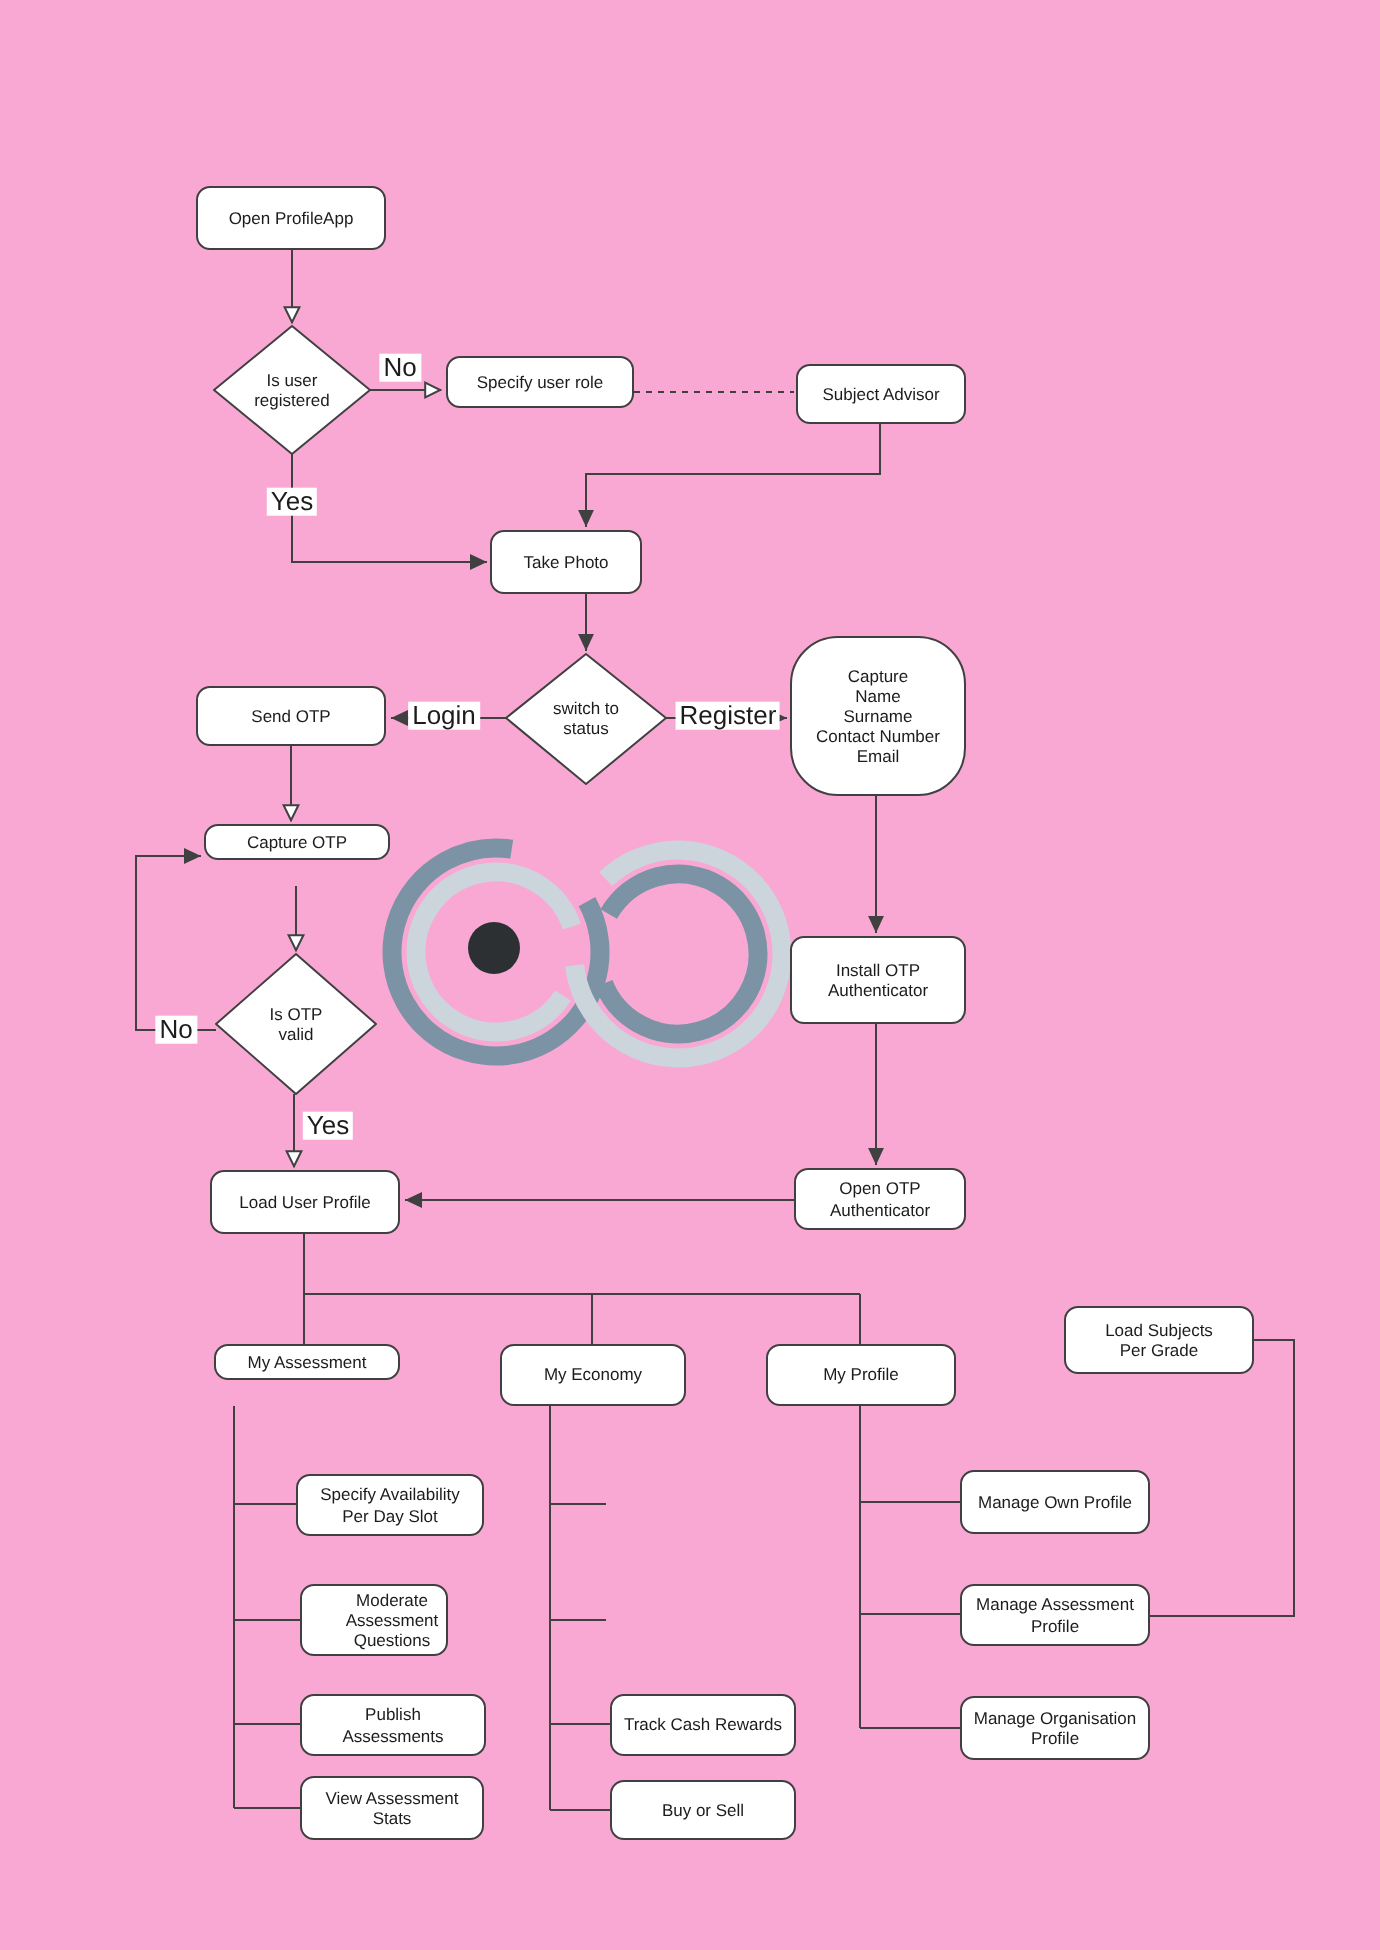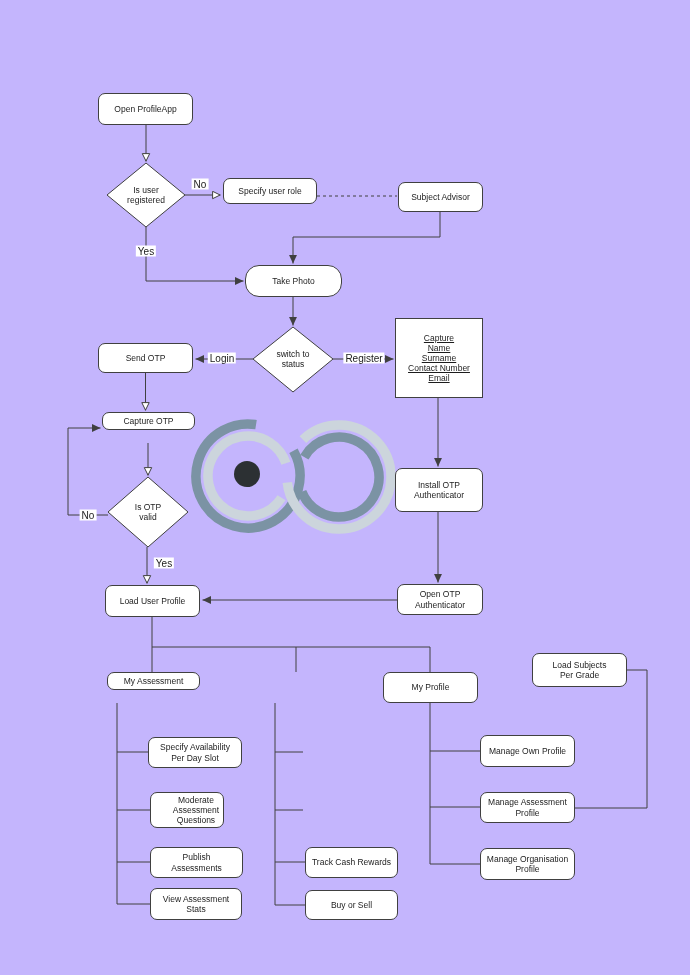--- a/index.html
+++ b/index.html
@@ -1,27 +1,27 @@
 <!DOCTYPE html>
 <html><head>
 <meta charset="utf-8">
 <style>
   html,body{margin:0;padding:0;background:#ffffff;}
-  #canvas{position:relative;width:690px;height:975px;background:#c4b5fd;overflow:hidden;
+  #canvas{position:relative;width:690px;height:975px;background:#f9a8d4;overflow:hidden;
           font-family:"Liberation Sans",sans-serif;color:#1c1c1c;}
   #wires{position:absolute;left:0;top:0;}
   .node{position:absolute;display:flex;align-items:center;justify-content:center;
         text-align:center;white-space:pre-line;background:#ffffff;
         border:1px solid #404040;border-radius:7px;box-sizing:border-box;
         font-size:8.5px;line-height:1.2;padding:1px 2px;}
-  .node.big-radius{border-radius:0;text-decoration:underline;}
+  .node.big-radius{border-radius:24px;}
   .dlabel{position:absolute;text-align:center;white-space:pre-line;
           font-size:8.5px;line-height:1.2;}
   .elabel{position:absolute;transform:translate(-50%,-50%);background:#ffffff;
-          padding:0 2px;font-size:10px;line-height:1.1;}
+          padding:0 2px;font-size:13px;line-height:1.1;}
 </style>
 </head>
 <body>
 
 <div id="canvas">
 
   <svg id="wires" width="690" height="975" viewBox="0 0 690 975">
     <defs>
       <marker id="mS" markerUnits="userSpaceOnUse" markerWidth="10" markerHeight="9" refX="8.6" refY="4" orient="auto">
         <path d="M0,0 L8.6,4 L0,8 Z" fill="#404040"></path>
@@ -84,34 +84,35 @@
     <g fill="#ffffff" stroke="#404040" stroke-width="1" stroke-linejoin="round">
       <path d="M146,163 L185,195 L146,227 L107,195 Z"></path>
       <path d="M293,327 L333,359 L293,392 L253,359 Z"></path>
       <path d="M148,477 L188,512 L148,547 L108,512 Z"></path>
     </g>
   </svg>
 
   <div class="node" style="left:98px;top:93px;width:95px;height:32px;">Open ProfileApp</div>
   <div class="node" style="left:223px;top:178px;width:94px;height:26px;">Specify user role</div>
   <div class="node" style="left:398px;top:182px;width:85px;height:30px;">Subject Advisor</div>
-  <div class="node" style="left:245px;top:265px;width:97px;height:32px;border-radius:14px;">Take Photo</div>
+  <div class="node" style="left:245px;top:265px;width:76px;height:32px;">Take Photo</div>
   <div class="node" style="left:98px;top:343px;width:95px;height:30px;">Send OTP</div>
   <div class="node big-radius" style="left:395px;top:318px;width:88px;height:80px;">Capture
 Name
 Surname
 Contact Number
 Email</div>
   <div class="node" style="left:102px;top:412px;width:93px;height:18px;">Capture OTP</div>
   <div class="node" style="left:395px;top:468px;width:88px;height:44px;">Install OTP
 Authenticator</div>
   <div class="node" style="left:397px;top:584px;width:86px;height:31px;">Open OTP
 Authenticator</div>
   <div class="node" style="left:105px;top:585px;width:95px;height:32px;">Load User Profile</div>
   <div class="node" style="left:107px;top:672px;width:93px;height:18px;">My Assessment</div>
+  <div class="node" style="left:250px;top:672px;width:93px;height:31px;">My Economy</div>
   <div class="node" style="left:383px;top:672px;width:95px;height:31px;">My Profile</div>
   <div class="node" style="left:532px;top:653px;width:95px;height:34px;">Load Subjects
 Per Grade</div>
   <div class="node" style="left:148px;top:737px;width:94px;height:31px;">Specify Availability
 Per Day Slot</div>
   <div class="node" style="left:150px;top:792px;width:74px;height:36px;padding-left:20px;">Moderate
 Assessment
 Questions</div>
   <div class="node" style="left:150px;top:847px;width:93px;height:31px;">Publish
 Assessments</div>

